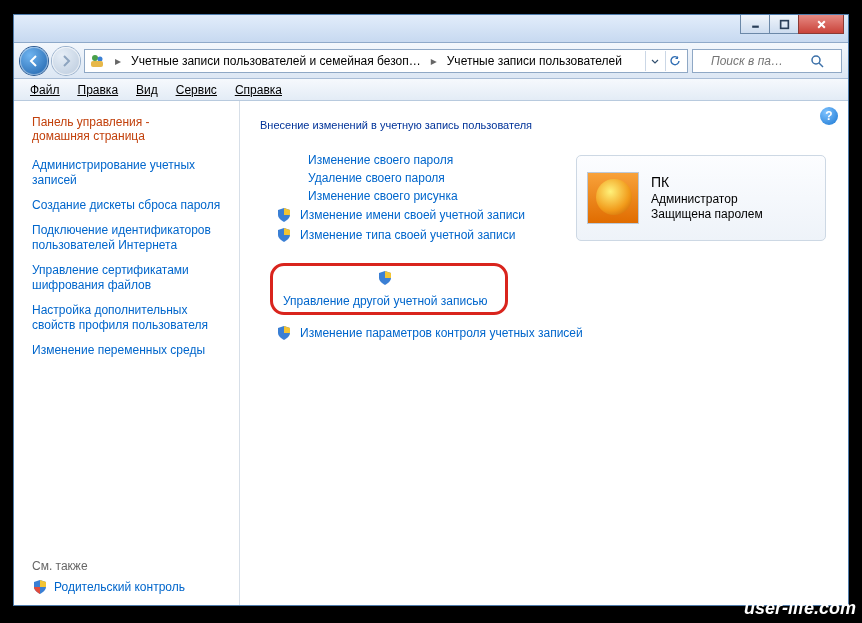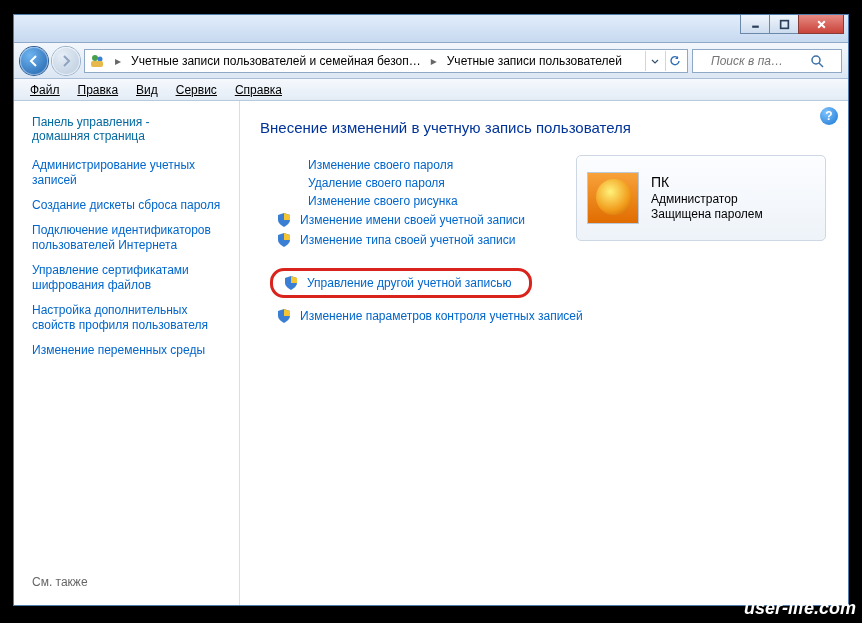--- a/index.html
+++ b/index.html
@@ -25,34 +25,34 @@
   .search { width: 150px; height: 24px; background: #fff; border: 1px solid #8fa8c5; display:flex; align-items:center; padding: 0 16px; }
   .search input { border: none; outline: none; flex: 1; color: #888; font-style: italic; width: 100%; }
   .search .mag { width: 16px; height: 16px; }
   
   .menubar { height: 22px; background: linear-gradient(#f6f9fd,#e3ecf6); display:flex; align-items:center; padding: 0 8px; gap: 2px; border-bottom: 1px solid #b8cade; text-decoration: underline; }
   .menuitem { padding: 2px 8px; }
   .menuitem u { text-decoration: underline; }
   
   .body { flex:1; display:flex; background:#fff; overflow:hidden; }
   .sidebar { width: 226px; padding: 14px 12px 10px 18px; border-right: 1px solid #d7dfe8; display:flex; flex-direction:column; background:#fff; }
-  .side-head { color:#0369a1; font-size: 12px; margin-bottom: 10px; }
+  .side-head { color:#c2410c; font-size: 12px; margin-bottom: 10px; }
   .side-link { color:#0066cc; margin: 5px 0; cursor: pointer; line-height: 1.25; }
   .side-spacer { flex:1; }
   .side-sub { color:#666; margin-bottom: 6px; }
   .side-bottom { display:flex; align-items:center; gap:6px; }
   .main { flex:1; padding: 18px 20px; position:relative; }
   .helpbtn { position:absolute; right: 10px; top: 6px; width:18px; height:18px; border-radius:50%; background: radial-gradient(circle at 35% 30%, #7fc3ff, #1976d2); color:#fff; display:flex; align-items:center; justify-content:center; font-weight:bold; font-size:12px; }
-  .main h1 { font-size: 15px; color:#003399; font-weight: normal; margin: 0 0 22px 0; }
+  .main h1 { font-size: 11px; color:#003399; font-weight: normal; margin: 0 0 22px 0; }
   .tasks { margin-left: 16px; }
   .task { display:flex; align-items:center; gap:8px; margin: 4px 0; }
   .task a { color:#0066cc; cursor:pointer; }
   .shield { width:16px; height:16px; }
   .sp18 { width:24px; }
-  .highlight { display:inline-flex; align-items:center; gap:8px; border: 3px solid #d9241d; border-radius: 14px; padding: 4px 18px 4px 10px; margin: 16px 0 6px -6px; }
+  .highlight { display:inline-flex; align-items:center; gap:8px; border: 3px solid #d9241d; border-radius: 14px; padding: 4px 18px 4px 10px; margin: 16px 0 6px -6px; flex-direction: column; }
   .acct { position:absolute; right: 22px; top: 54px; width: 250px; height: 86px; border:1px solid #cdd8e4; border-radius:5px; background: linear-gradient(#fcfdff,#eef3f9); display:flex; align-items:center; padding:8px 10px; gap:12px; }
   .avatar { width:52px; height:52px; border:1px solid #bcc9d8; background: linear-gradient(#f8a23a, #e06c00); position:relative; overflow:hidden; }
   .avatar::before { content:""; position:absolute; left:8px; top:6px; width:36px; height:36px; border-radius:50%; background: radial-gradient(circle at 40% 35%, #fff27a, #f19a1a 60%, #c05600); }
   .acct-info div { line-height:1.3; }
   .acct-name { font-size:14px; }
   
   .wm { position:absolute; right:6px; bottom:4px; color:#fff; font: italic bold 18px "Segoe UI", sans-serif; }
 </style>
 </head>
 <body>
@@ -140,20 +140,30 @@
         <span>Панель управления -</span><br><span>домашняя страница</span>
       </div>
       <div class="side-link">Администрирование учетных записей</div>
       <div class="side-link">Создание дискеты сброса пароля</div>
       <div class="side-link">Подключение идентификаторов пользователей Интернета</div>
       <div class="side-link">Управление сертификатами шифрования файлов</div>
       <div class="side-link">Настройка дополнительных свойств профиля пользователя</div>
       <div class="side-link">Изменение переменных среды</div>
       <div class="side-spacer"></div>
       <div class="side-sub">См. также</div>
+      <div class="side-bottom">
+        <span class="shield">
+          <svg viewBox="0 0 16 16">
+                <path d="M8 1 L14 3 V8 C14 12 8 15 8 15 C8 15 2 12 2 8 V3 Z" fill="#3a7fd4"></path>
+                <path d="M8 1 L14 3 V8 H8 Z" fill="#f3c433"></path>
+                <path d="M8 8 H2 V8 C2 12 8 15 8 15 Z" fill="#e24a3a"></path>
+              </svg>
+        </span>
+        <span class="side-link" style="margin:0">Родительский контроль</span>
+      </div>
     </div>
 
     <div class="main">
       <div class="helpbtn">?</div>
       <h1>Внесение изменений в учетную запись пользователя</h1>
 
       <div class="tasks">
         <div class="task">
               <span class="sp18"></span>
               <a>Изменение своего пароля</a>

